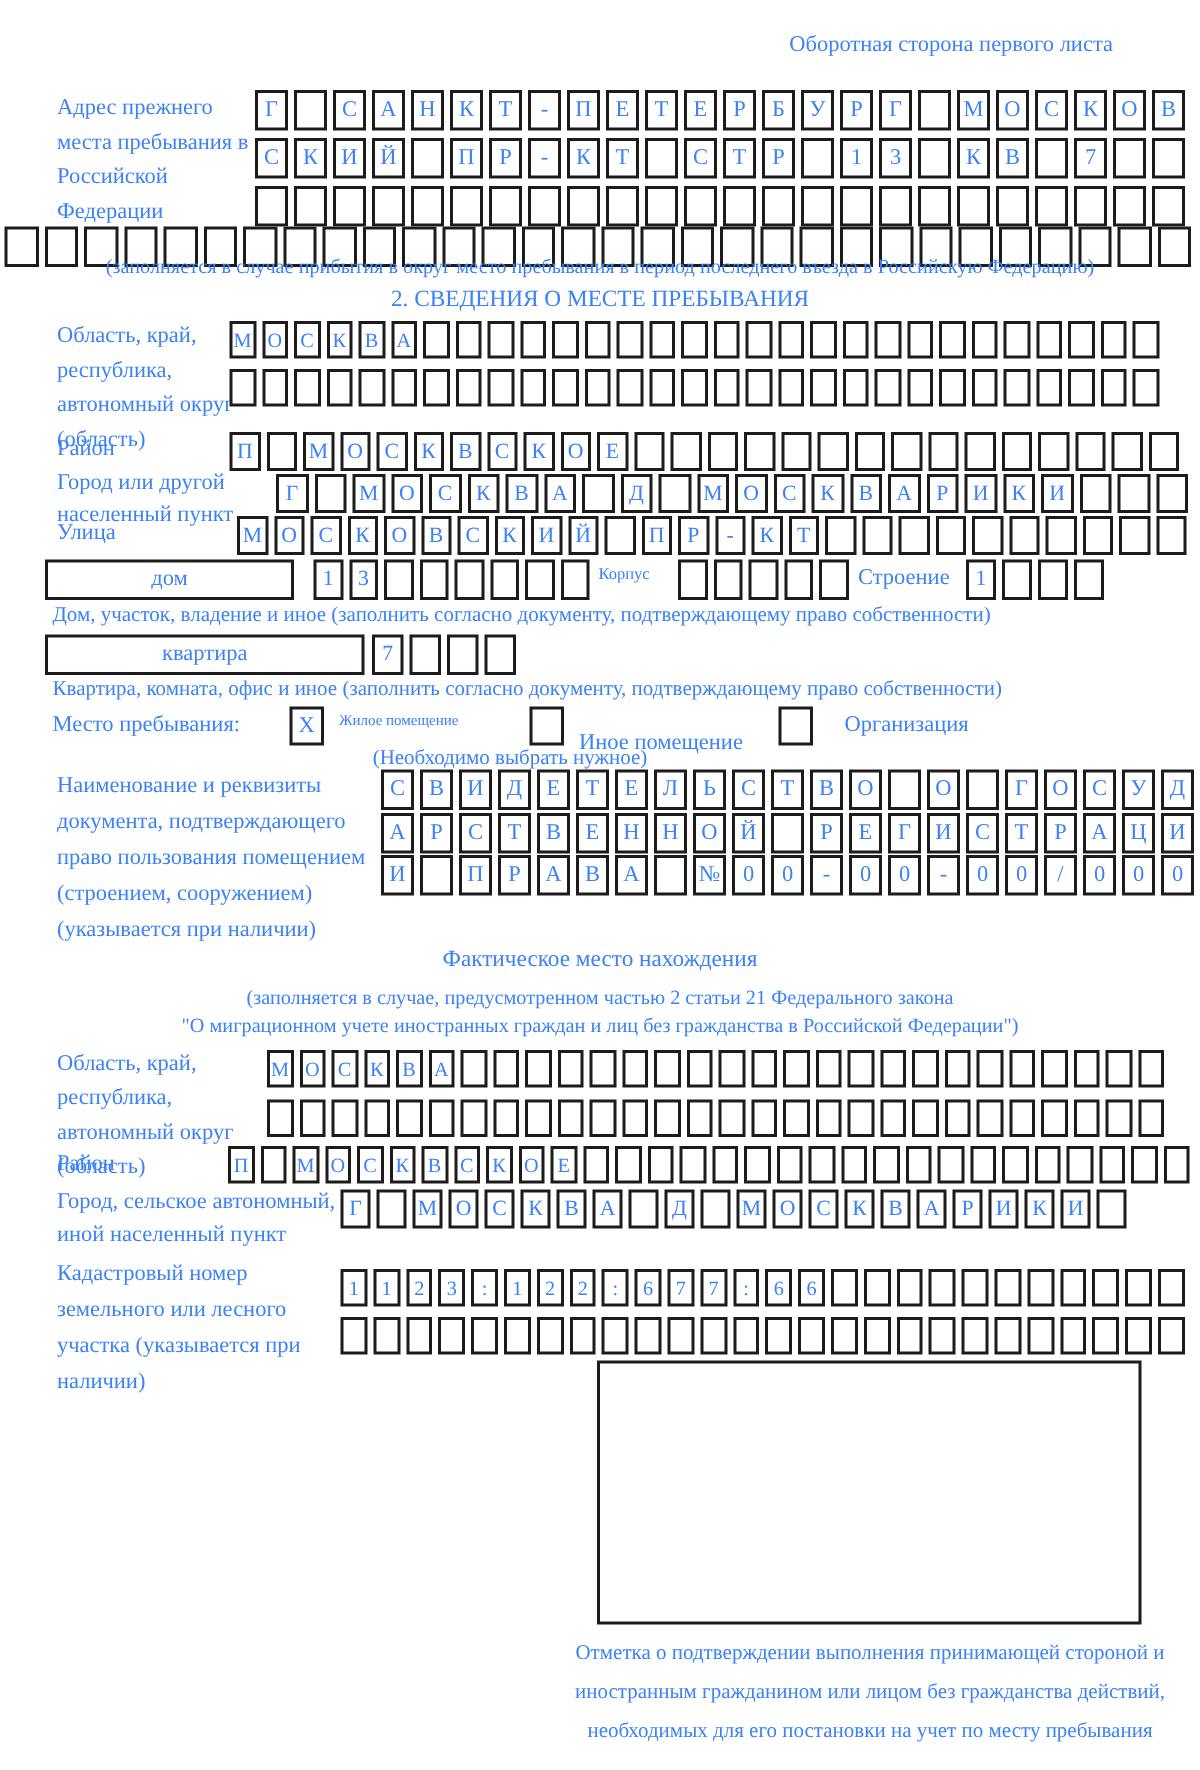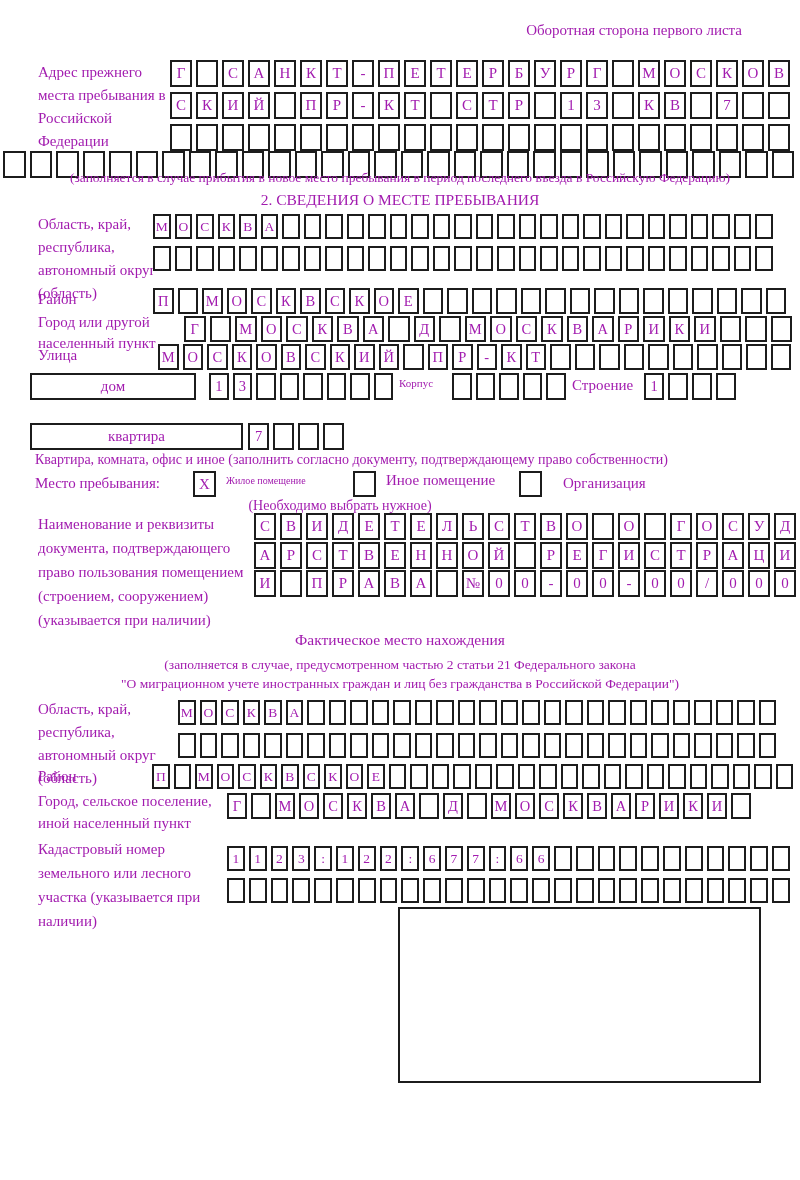--- a/index.html
+++ b/index.html
@@ -1,17 +1,17 @@
 <!DOCTYPE html>
 <html><head>
 <meta charset="utf-8">
 <style>
   html,body{margin:0;padding:0;background:#fff;}
   #page{position:relative;width:800px;height:1180px;background:#fff;overflow:hidden;
-        font-family:"Liberation Serif","DejaVu Serif",serif;color:#a21caf;}
+        font-family:"Liberation Serif","DejaVu Serif",serif;color:#3b82f6;}
   .abs{position:absolute;}
   .lbl{font-size:15px;line-height:23px;}
   .cap{font-size:13.5px;}
   .ctr{text-align:center;}
   .bold{font-weight:normal;}
   .cellrow{position:absolute;display:flex;gap:var(--g,4px);}
   .cellrow .cell{box-sizing:border-box;width:var(--w,22px);height:var(--h,26px);
         border:2px solid #1c1c1c;display:flex;align-items:center;justify-content:center;
         font-size:var(--fs,15px);font-family:"Liberation Serif","DejaVu Serif",serif;
         background:#fff;flex:0 0 auto;}
@@ -132,21 +132,21 @@
       <div class="cell"></div>
       <div class="cell"></div>
       <div class="cell"></div>
       <div class="cell"></div>
       <div class="cell"></div>
       <div class="cell"></div>
       <div class="cell"></div>
       <div class="cell"></div>
       <div class="cell"></div>
     </div>
-  <div class="abs cap ctr" style="left:0;top:170px;width:800px;">(заполняется в случае прибытия в новое место пребывания в период последнего въезда в Российскую Федерацию)</div>
+  <div class="abs cap ctr" style="left:0;top:170px;width:800px;">(заполняется в случае прибытия в округ место пребывания в период последнего въезда в Российскую Федерацию)</div>
 
   <div class="abs ctr bold" style="left:0;top:191px;width:800px;font-size:15.5px;">2. СВЕДЕНИЯ О МЕСТЕ ПРЕБЫВАНИЯ</div>
 
   <div class="abs lbl" style="left:38px;top:213px;width:118px;">Область, край, республика, автономный округ (область)</div>
   <div class="cellrow" style="left:153px;top:214px;--w:17.5px;--h:25px;--g:4px;--fs:13.5px;">
       <div class="cell">М</div>
       <div class="cell">О</div>
       <div class="cell">С</div>
       <div class="cell">К</div>
       <div class="cell">В</div>
@@ -314,35 +314,36 @@
       <div class="cell"></div>
       <div class="cell"></div>
     </div>
   <div class="abs" style="left:572px;top:377px;font-size:15px;">Строение</div>
   <div class="cellrow" style="left:644px;top:373px;--w:20px;--h:27px;--g:4px;--fs:14.5px;">
       <div class="cell">1</div>
       <div class="cell"></div>
       <div class="cell"></div>
       <div class="cell"></div>
     </div>
+  <div class="abs" style="left:35px;top:403px;font-size:14px;">Дом, участок, владение и иное (заполнить согласно документу, подтверждающему право собственности)</div>
 
   <div class="labelbox abs" style="left:30px;top:423px;width:213px;height:27px;">квартира</div>
   <div class="cellrow" style="left:248px;top:423px;--w:21px;--h:27px;--g:4px;--fs:14.5px;">
       <div class="cell">7</div>
       <div class="cell"></div>
       <div class="cell"></div>
       <div class="cell"></div>
     </div>
   <div class="abs" style="left:35px;top:452px;font-size:14px;">Квартира, комната, офис и иное (заполнить согласно документу, подтверждающему право собственности)</div>
 
   <div class="abs" style="left:35px;top:475px;font-size:15px;">Место пребывания:</div>
   <div class="chkbox abs" style="left:193px;top:471px;">X</div>
   <div class="abs" style="left:226px;top:475px;font-size:10px;">Жилое помещение</div>
   <div class="chkbox abs" style="left:353px;top:471px;"></div>
-  <div class="abs" style="left:386px;top:472px;font-size:15px;">Иное помещение</div>
+  <div class="abs" style="left:386px;top:487px;font-size:15px;">Иное помещение</div>
   <div class="chkbox abs" style="left:519px;top:471px;"></div>
   <div class="abs" style="left:563px;top:475px;font-size:15px;text-align:center;">Организация</div>
   <div class="abs ctr" style="left:195px;top:498px;width:290px;font-size:14px;">(Необходимо выбрать нужное)</div>
 
   <div class="abs lbl" style="left:38px;top:512px;width:212px;line-height:24px;">Наименование и реквизиты документа, подтверждающего право пользования помещением (строением, сооружением) (указывается при наличии)</div>
   <div class="cellrow" style="left:254px;top:513px;--w:22px;--h:27px;--g:4px;--fs:15px;">
       <div class="cell">С</div>
       <div class="cell">В</div>
       <div class="cell">И</div>
       <div class="cell">Д</div>
@@ -504,21 +505,21 @@
       <div class="cell"></div>
       <div class="cell"></div>
       <div class="cell"></div>
       <div class="cell"></div>
       <div class="cell"></div>
       <div class="cell"></div>
       <div class="cell"></div>
       <div class="cell"></div>
     </div>
 
-  <div class="abs lbl" style="left:38px;top:790px;width:192px;line-height:22px;">Город, сельское поселение, иной населенный пункт</div>
+  <div class="abs lbl" style="left:38px;top:790px;width:192px;line-height:22px;">Город, сельское автономный, иной населенный пункт</div>
   <div class="cellrow" style="left:227px;top:793px;--w:20px;--h:26px;--g:4px;--fs:14.5px;">
       <div class="cell">Г</div>
       <div class="cell"></div>
       <div class="cell">М</div>
       <div class="cell">О</div>
       <div class="cell">С</div>
       <div class="cell">К</div>
       <div class="cell">В</div>
       <div class="cell">А</div>
       <div class="cell"></div>
@@ -589,14 +590,15 @@
       <div class="cell"></div>
       <div class="cell"></div>
       <div class="cell"></div>
       <div class="cell"></div>
       <div class="cell"></div>
       <div class="cell"></div>
       <div class="cell"></div>
     </div>
 
   <div class="bigbox abs" style="left:398px;top:907px;width:363px;height:176px;"></div>
+  <div class="abs ctr" style="left:383px;top:1090px;width:394px;font-size:14px;line-height:26px;">Отметка о подтверждении выполнения принимающей стороной и иностранным гражданином или лицом без гражданства действий, необходимых для его постановки на учет по месту пребывания</div>
 
 </div>
 
 </body></html>

